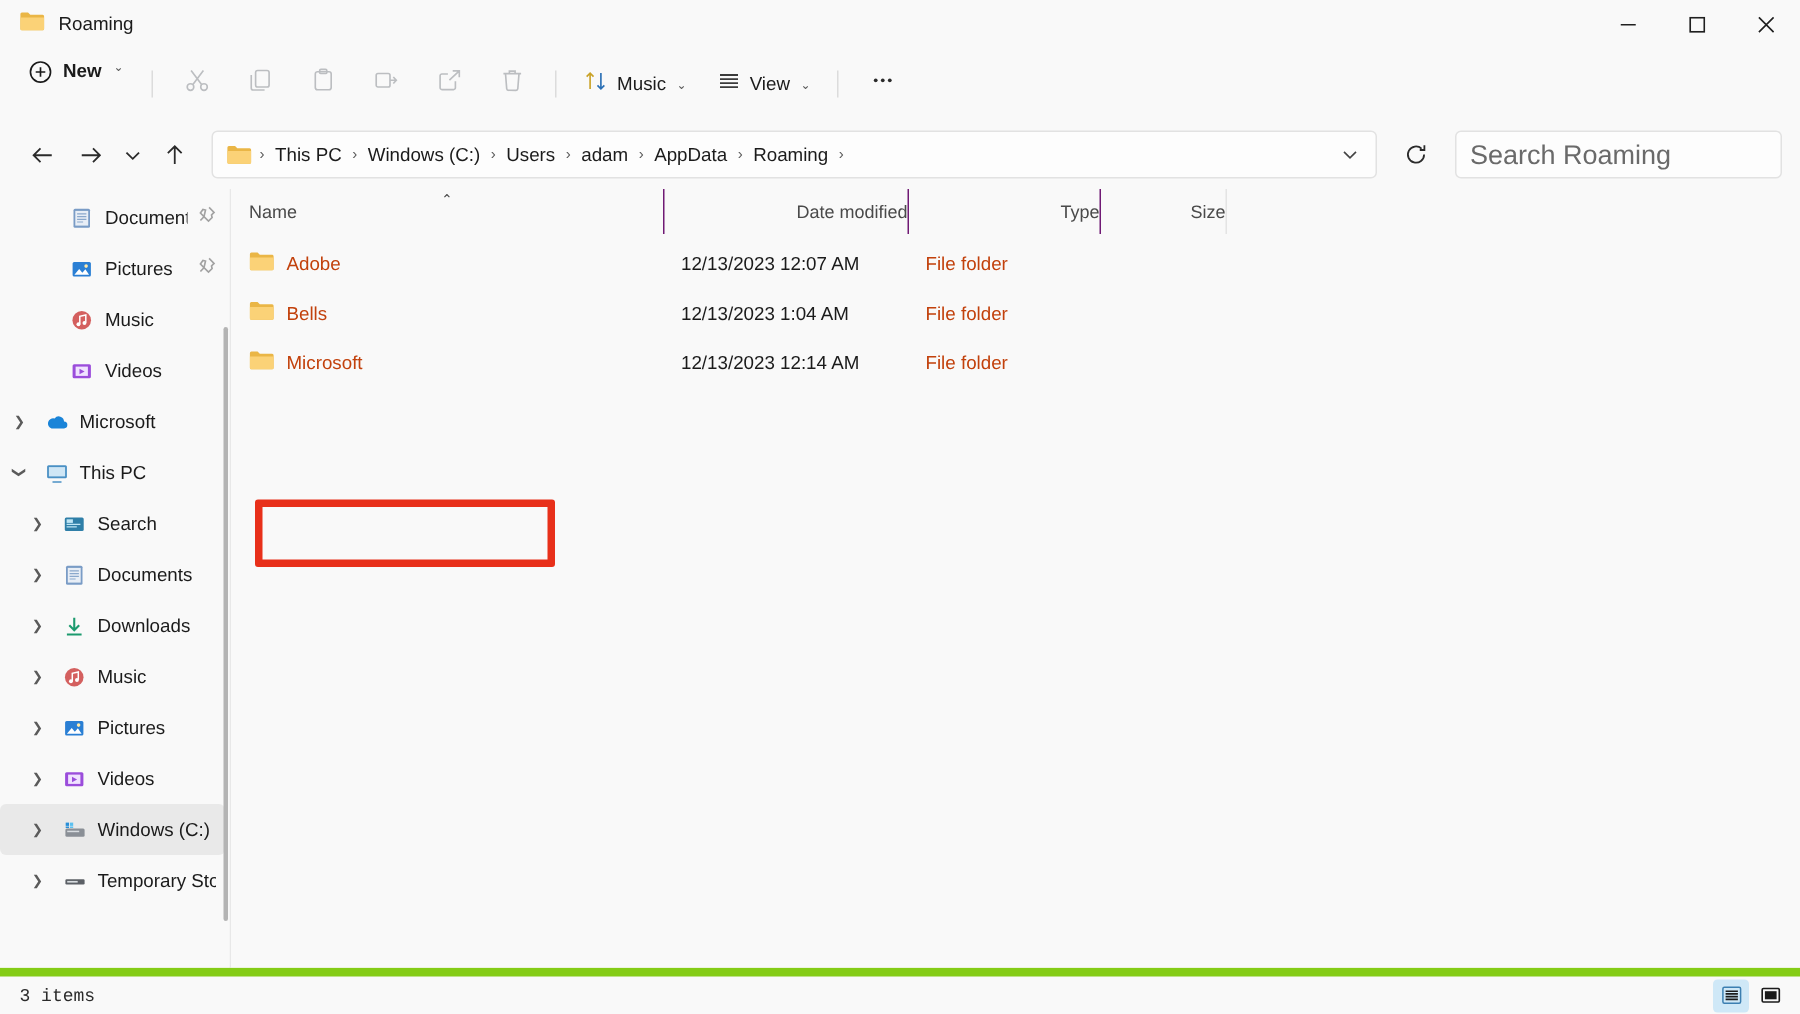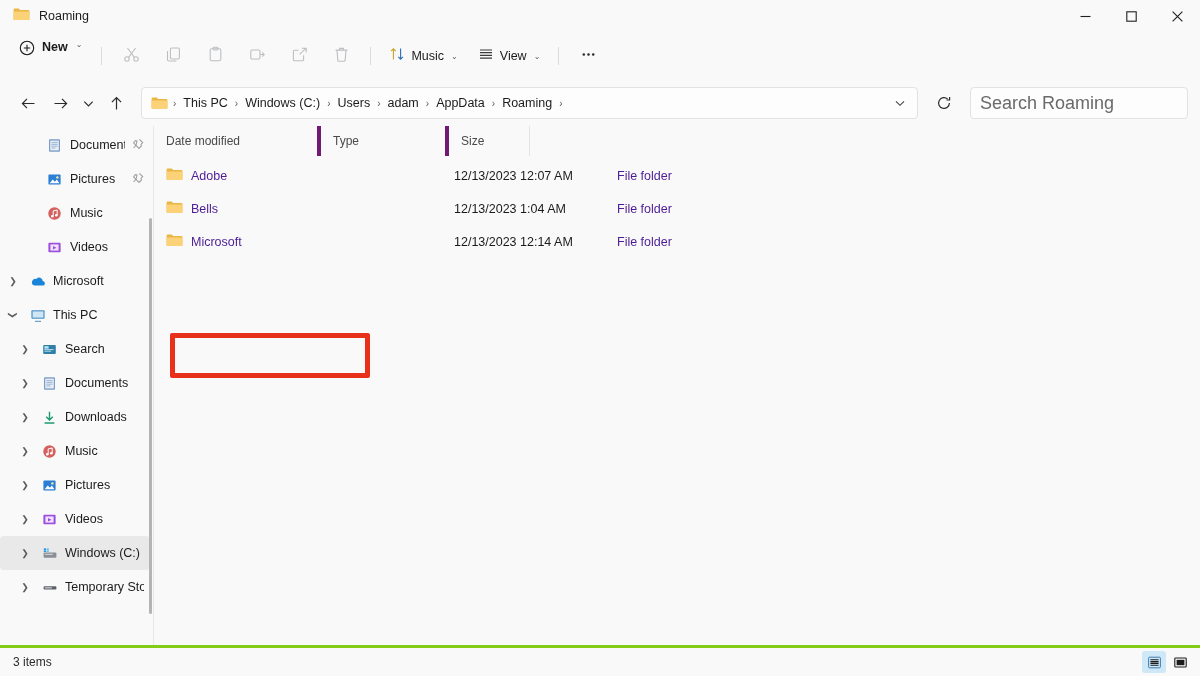--- a/index.html
+++ b/index.html
@@ -111,43 +111,43 @@
   }
   .splitter { width: 1px; background: #e8e8e8; flex: 0 0 1px; }
 
   
   .filepane { flex: 1; display: flex; flex-direction: column; min-width: 0; background: #f9f9f9; }
   .colhead { height: 30px; flex: 0 0 30px; display: flex; align-items: stretch; position: relative; }
   .col {
     display: flex; align-items: center; font-size: 12px; color: #4a4a4a;
     position: relative; padding-left: 12px;
   }
-  .col + .col { border-left: 4px solid #701a75; }
+  .col + .col { border-left: 1px solid #701a75; justify-content: flex-end; }
   .col .sortcaret {
     position: absolute; left: 50%; top: 2px; transform: translateX(-50%);
     font-size: 9px; color: #4a4a4a;
   }
   .col-name { width: 288px; flex: 0 0 288px; }
   .col-date { width: 163px; flex: 0 0 163px; }
   .col-type { width: 128px; flex: 0 0 128px; }
   .col-size { width: 84px; flex: 0 0 84px; }
   .colhead-end { flex: 1; border-left: 1px solid #e4e4e4; }
 
   .rows { flex: 1; padding-top: 3px; }
   .row { height: 33px; display: flex; align-items: center; }
-  .cell { font-size: 12.5px; color: #4c1d95; padding-left: 12px; display: flex; align-items: center; gap: 8px; overflow: hidden; white-space: nowrap; }
+  .cell { font-size: 12.5px; color: #c2410c; padding-left: 12px; display: flex; align-items: center; gap: 8px; overflow: hidden; white-space: nowrap; }
   .cell-name { width: 288px; flex: 0 0 288px; }
   .cell-date { width: 163px; flex: 0 0 163px; color: #1b1b1b; }
   .cell-type { width: 128px; flex: 0 0 128px; }
   .cell-size { width: 84px; flex: 0 0 84px; }
 
   
   .statusbar {
     height: 31px; flex: 0 0 31px; display: flex; align-items: center;
-    padding: 0 8px 0 13px; background: #f9f9f9; border-top: 3px solid #84cc16;
+    padding: 0 8px 0 13px; background: #f9f9f9; border-top: 6px solid #84cc16; font-family: Liberation Mono, monospace;
   }
   .status-text { font-size: 12px; color: #2b2b2b; }
   .status-spacer { flex: 1; }
   .viewtoggles { display: flex; gap: 2px; }
   .vt {
     width: 24px; height: 22px; display: flex; align-items: center; justify-content: center;
     border-radius: 3px;
   }
   .vt.active { background: #cfe8f7; }
 
@@ -548,20 +548,24 @@
       </div>
 
       <div class="sb-scroll"></div>
     </div>
 
     <div class="splitter"></div>
 
     <div class="filepane">
 
       <div class="colhead">
+        <div class="col col-name">
+          <span>Name</span>
+          <span class="sortcaret">⌃</span>
+        </div>
         <div class="col col-date">
           <span>Date modified</span>
         </div>
         <div class="col col-type">
           <span>Type</span>
         </div>
         <div class="col col-size">
           <span>Size</span>
         </div>
         <div class="colhead-end"></div>

